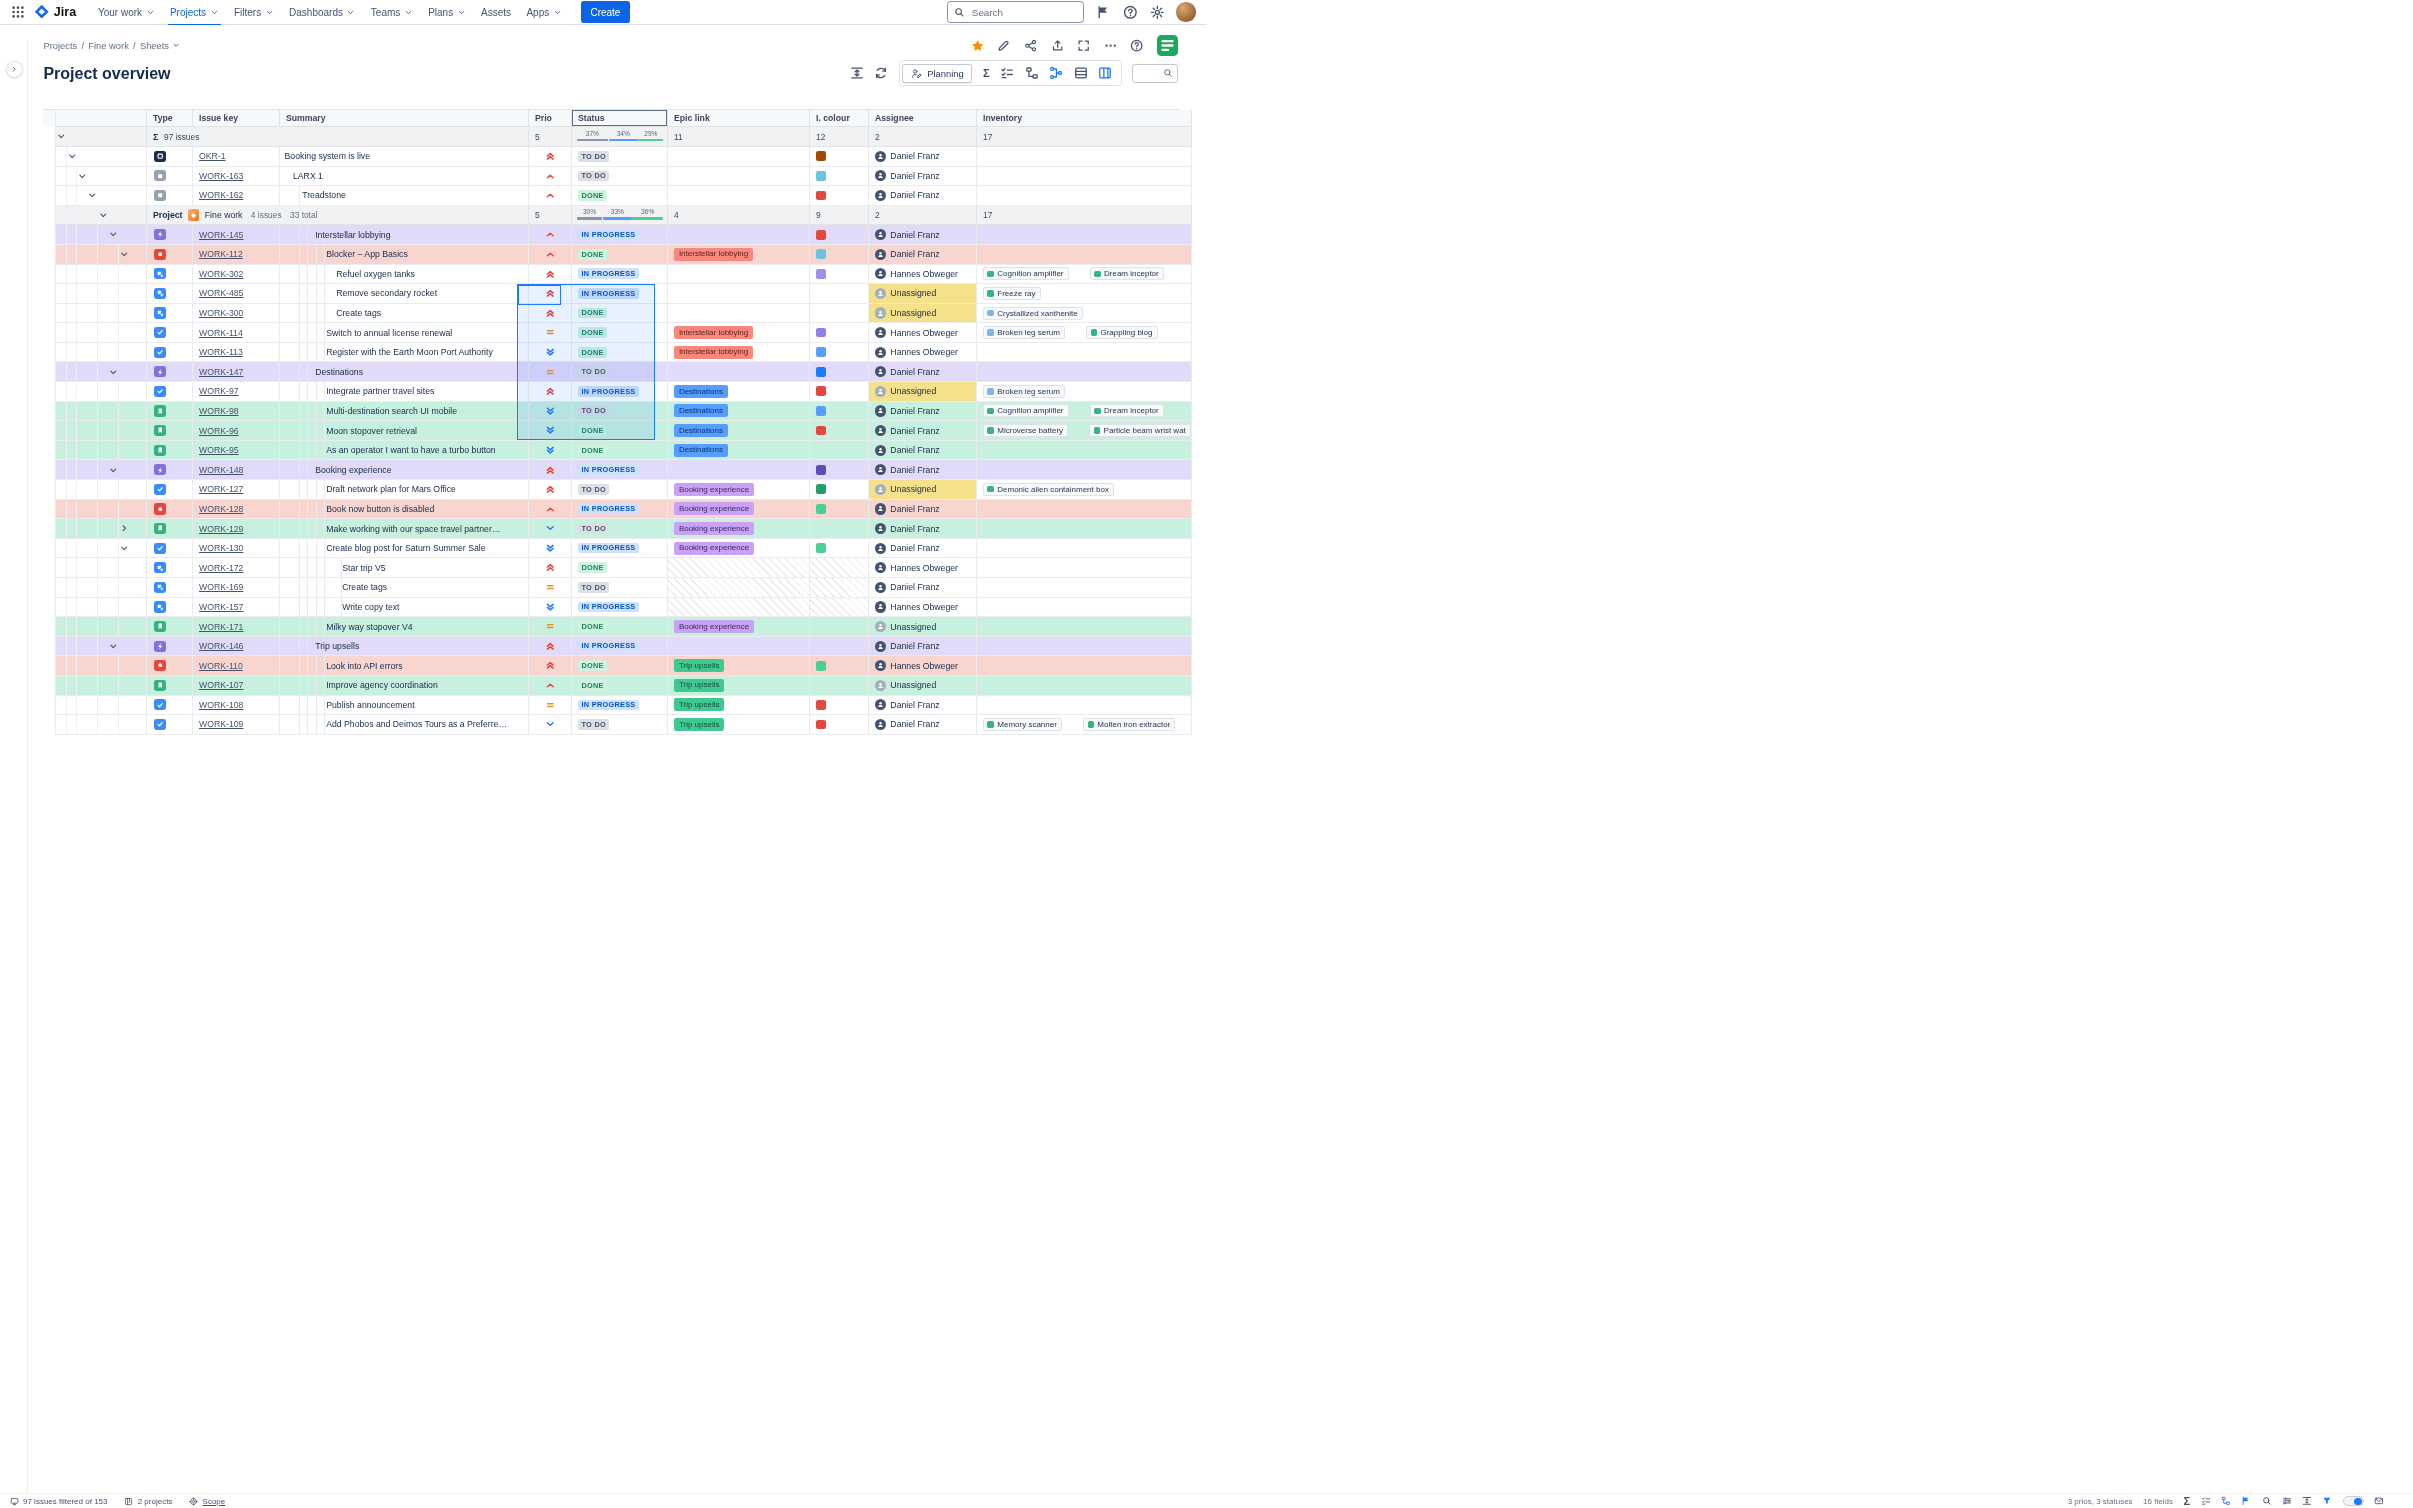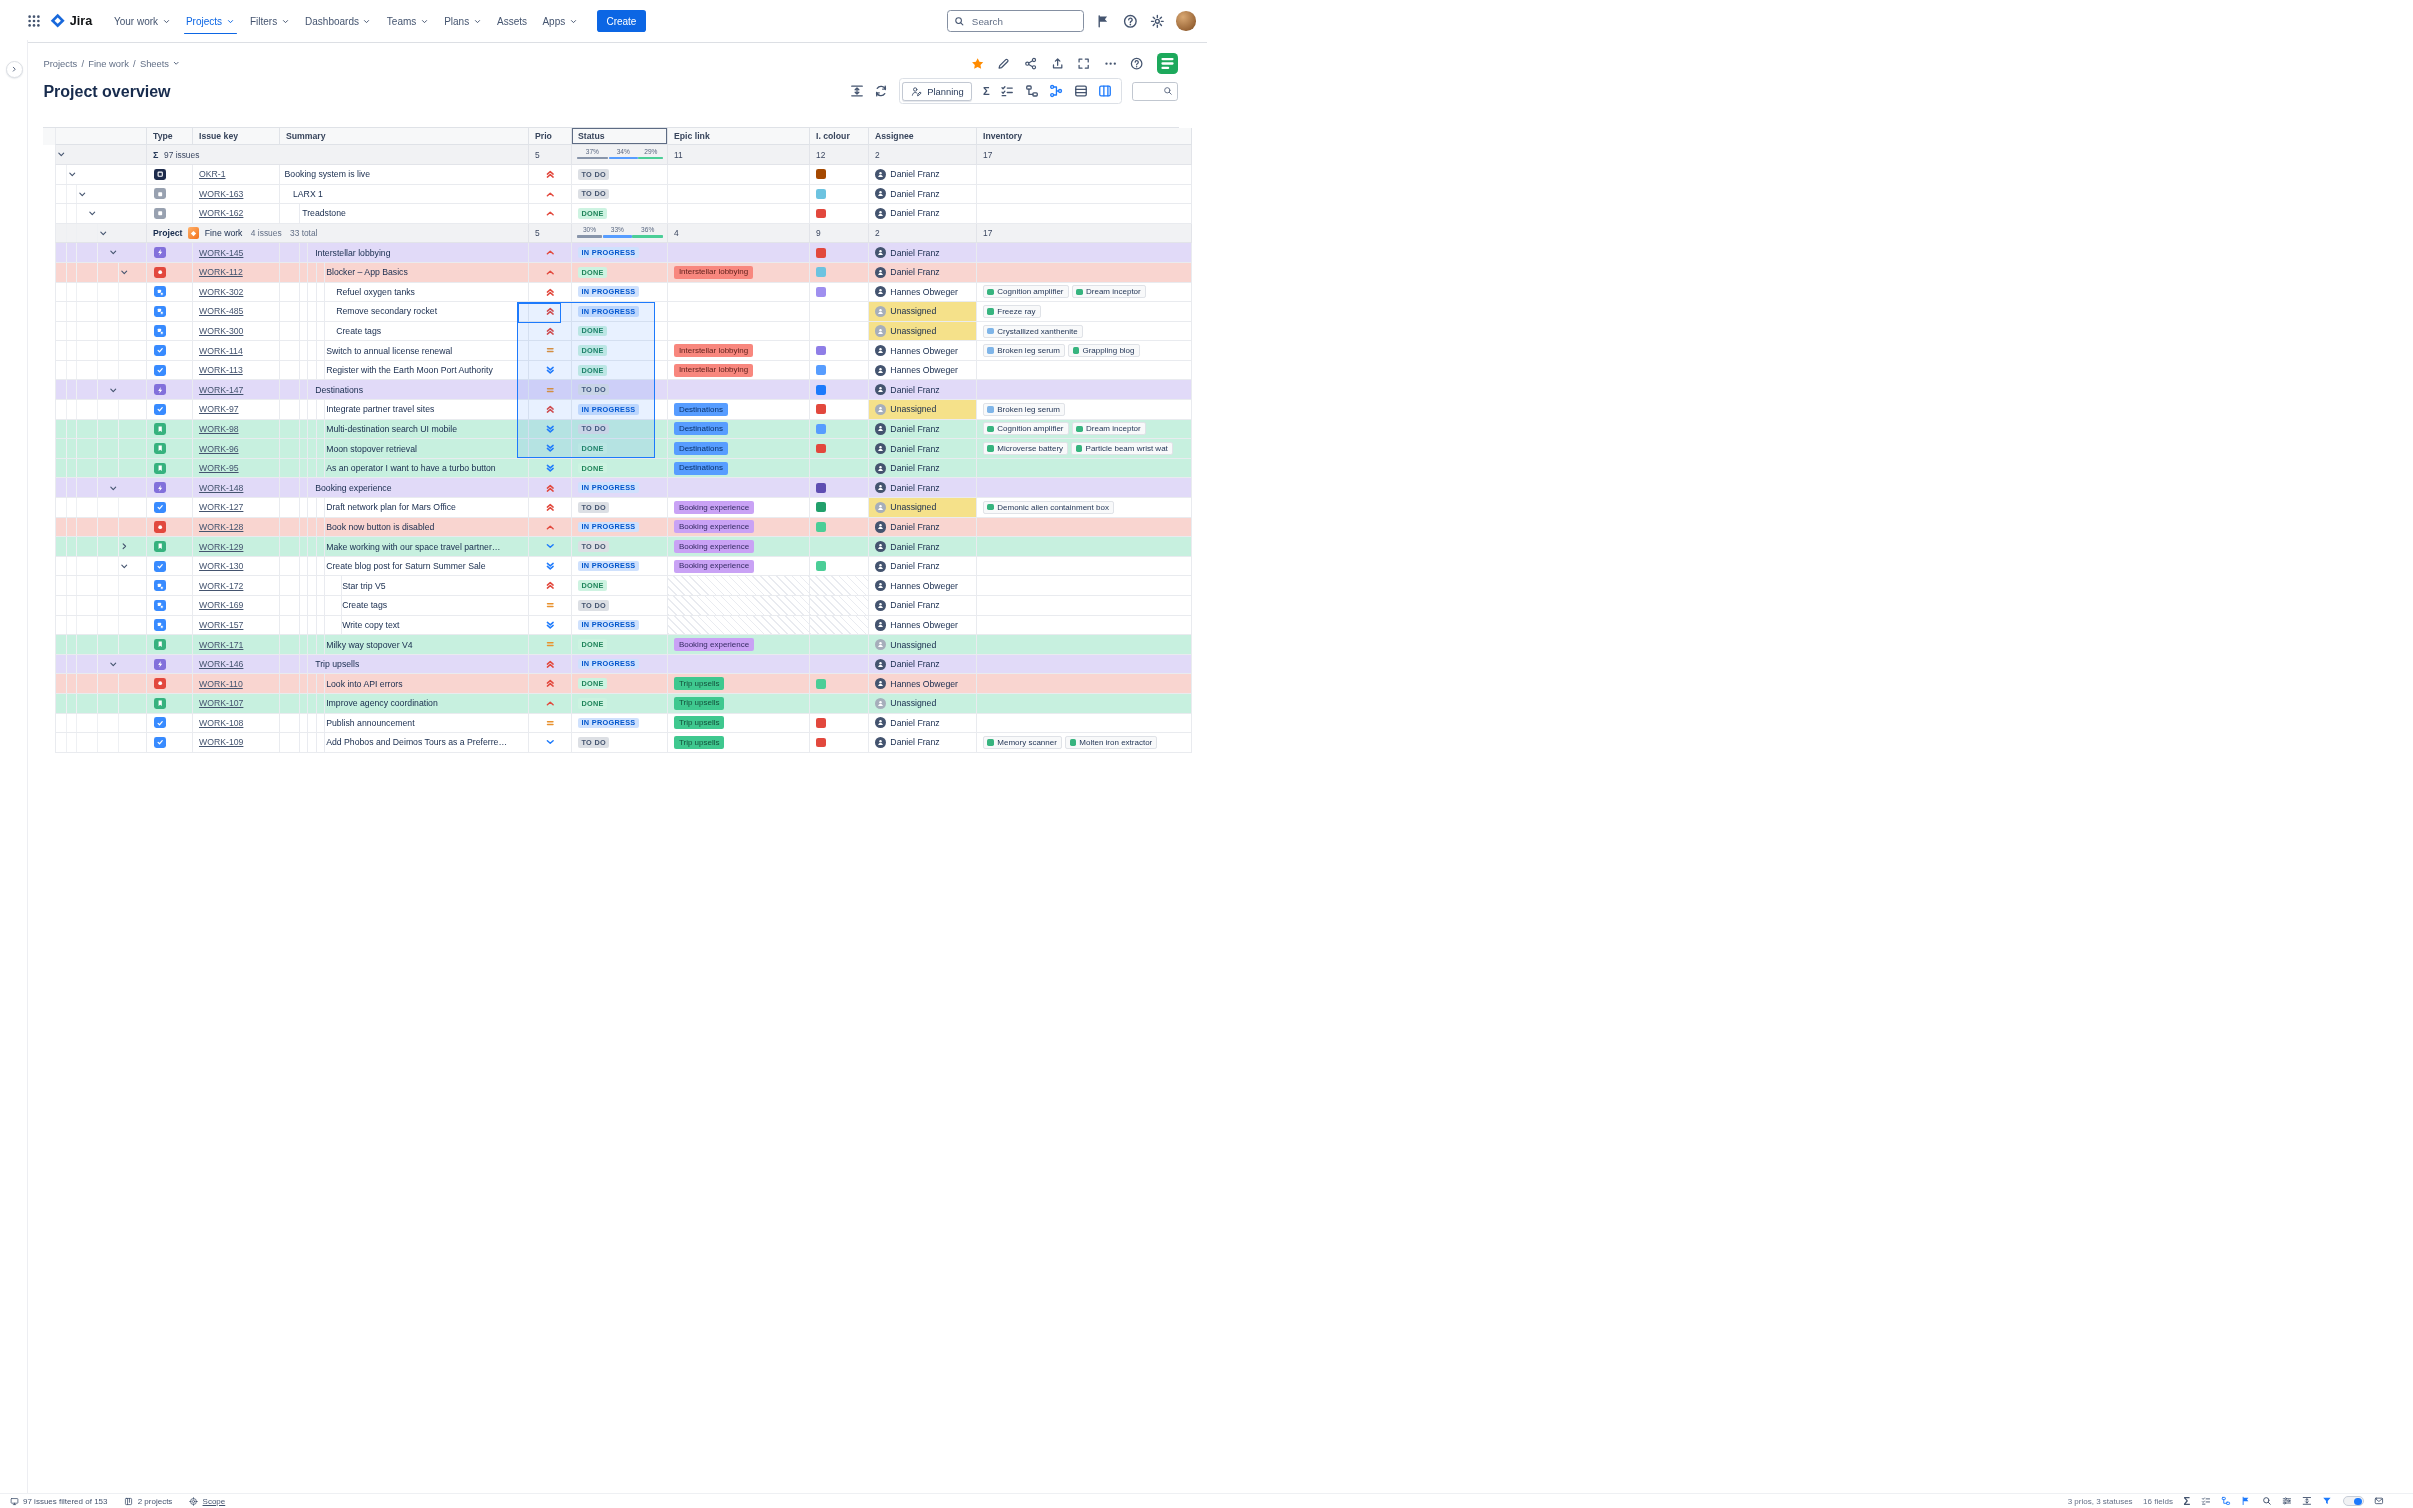--- a/index.html
+++ b/index.html
@@ -3,21 +3,21 @@
 <meta charset="utf-8">
 <style>
   html,body{margin:0;padding:0;width:1207px;height:754px;overflow:hidden;background:#fff;
     font-family:"Liberation Sans",sans-serif;color:#172B4D;}
   *{box-sizing:border-box;}
   .icon{display:inline-flex;align-items:center;justify-content:center;flex:none;color:#44546F;}
   .icon svg{width:100%;height:100%;display:block;}
   .blue{color:#1D7AFC !important;}
 
   
-  .navbar{height:43px;display:flex;align-items:center;padding:0 11.2px;border-bottom:0.7px solid #DCDFE4;gap:4.2px;margin-left:16px;}
+  .navbar{height:25px;display:flex;align-items:center;padding:0 11.2px;border-bottom:0.7px solid #DCDFE4;gap:4.2px;}
   .nb{width:14px;height:14px;margin-right:4.2px;cursor:pointer;}
   .logo{display:flex;align-items:center;gap:4.9px;margin-right:9.8px;cursor:pointer;}
   .logo .mark{width:15.4px;height:15.4px;}
   .logo-t{font-size:12.6px;font-weight:700;color:#101214;}
   nav{display:flex;align-items:center;height:39px;}
   .nav-item{display:flex;align-items:center;gap:3.5px;padding:0 7.7px;height:39px;font-size:10px;
     color:#44546F;font-weight:500;cursor:pointer;position:relative;}
   .nav-item .icon{width:9px;height:9px;color:inherit;}
   .nav-item.active{color:#0C66E4;}
   .nav-item.active::after{content:"";position:absolute;left:5.6px;right:5.6px;bottom:6.3px;height:1.7px;background:#0C66E4;border-radius:1.4px;}
@@ -93,21 +93,21 @@
   .c.key{padding-left:5.6px;color:#44546F;text-decoration:underline;}
   .c.summary{padding-left:2.8px;}
   .c.prio-c{justify-content:center;}
   .prio-ic{width:10.5px;height:10.5px;}
   .loz{font-size:7.3px;font-weight:700;letter-spacing:0.3px;padding:1.7px 3.5px;border-radius:2.1px;margin-left:5.6px;line-height:1;}
   .chip{padding:1.7px 4.9px;border-radius:2.1px;font-size:8px;font-weight:500;margin-left:5.6px;line-height:1.2;}
   .sq{width:9.8px;height:9.8px;border-radius:2.1px;margin-left:5.6px;flex:none;}
   .ass{gap:4.2px;padding-left:5.6px;}
   .av{width:11.2px;height:11.2px;border-radius:50%;display:flex;align-items:center;justify-content:center;flex:none;}
   .av svg{width:7px;height:7px;}
-  .inv{gap:3px;padding-left:5.6px;}
+  .inv{gap:21px;padding-left:5.6px;}
   .inv-chip{display:inline-flex;align-items:center;gap:3.5px;background:#F8F9FA;border:0.7px solid #DFE2E7;border-radius:2.1px;
     padding:1px 4.2px 1px 3.5px;font-size:8px;color:#253858;flex:none;}
   .inv-dot{width:6.3px;height:6.3px;border-radius:1.7px;flex:none;}
   .dist{display:flex;width:100%;padding:2.1px 4.2px 3.5px 4.2px;gap:0.7px;}
   .seg{display:flex;flex-direction:column;justify-content:flex-end;gap:1.4px;min-width:0;}
   .seg .lbl{font-size:6.6px;color:#596780;text-align:center;line-height:1;}
   .seg .bar{height:2.8px;border-radius:0.7px;}
   .spancell{padding-left:5.6px;gap:5.6px;}
   .sig{font-weight:700;font-size:9px;color:#253858;}
   .gp-prefix{font-weight:700;color:#172B4D;font-size:8.7px;}

